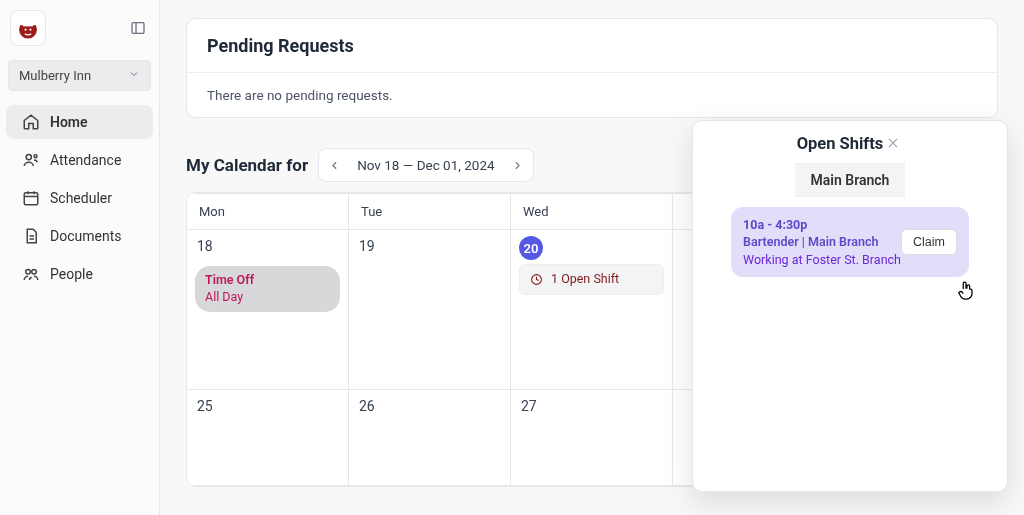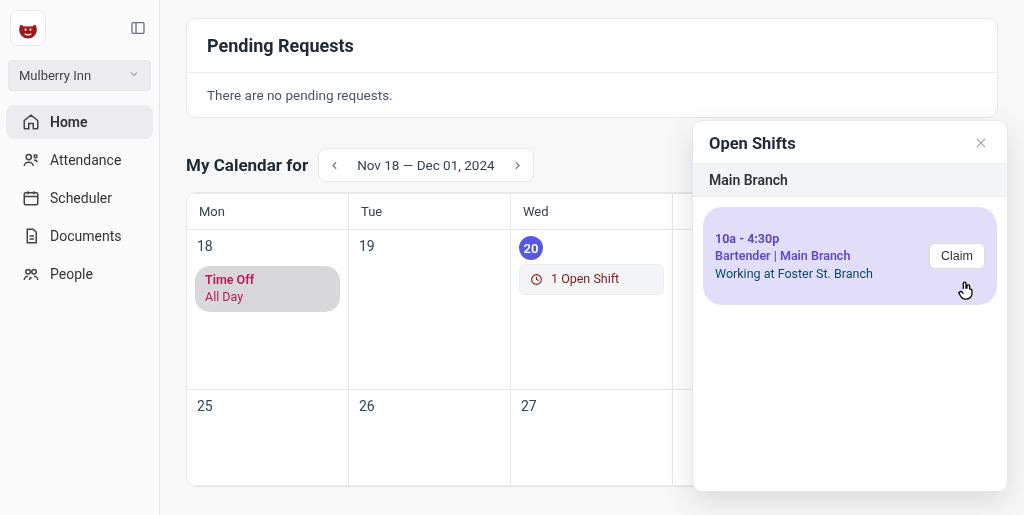--- a/index.html
+++ b/index.html
@@ -198,20 +198,21 @@
     top: 120px;
     width: 316px;
     height: 372px;
     background: #fff;
     border: 1px solid #e5e7eb;
     border-radius: 10px;
     box-shadow: 0 10px 30px rgba(0,0,0,0.12);
     display: flex;
     flex-direction: column;
     overflow: hidden;
+    align-items: center;
   }
   .panel-header {
     display: flex;
     align-items: center;
     justify-content: space-between;
     padding: 12px 16px 10px 16px;
   }
   .panel-title {
     font-size: 16.5px;
     font-weight: 700;
@@ -227,30 +228,30 @@
     border-top: 1px solid #eee;
     border-bottom: 1px solid #eee;
     padding: 8px 16px;
     font-size: 14px;
     font-weight: 600;
     color: #333;
   }
   .panel-body { padding: 10px; }
   .shift-card {
     background: #e2defa;
-    border-radius: 19px;
-    padding: 24px 12px;
+    border-radius: 12px;
+    padding: 10px 12px;
     display: flex;
     align-items: center;
     justify-content: space-between;
     font-size: 12.5px;
   }
   .shift-left .l1 { color: #5f49c8; font-weight: 700; }
   .shift-left .l2 { color: #5f49c8; font-weight: 600; margin-top: 2px; }
-  .shift-left .l3 { color: #0c4a6e; margin-top: 3px; }
+  .shift-left .l3 { color: #6d28d9; margin-top: 3px; }
   .claim-btn {
     background: #fff;
     border: 1px solid #ddd;
     border-radius: 6px;
     padding: 5px 11px;
     font-size: 12.5px;
     color: #333;
     cursor: pointer;
     position: relative;
   }

